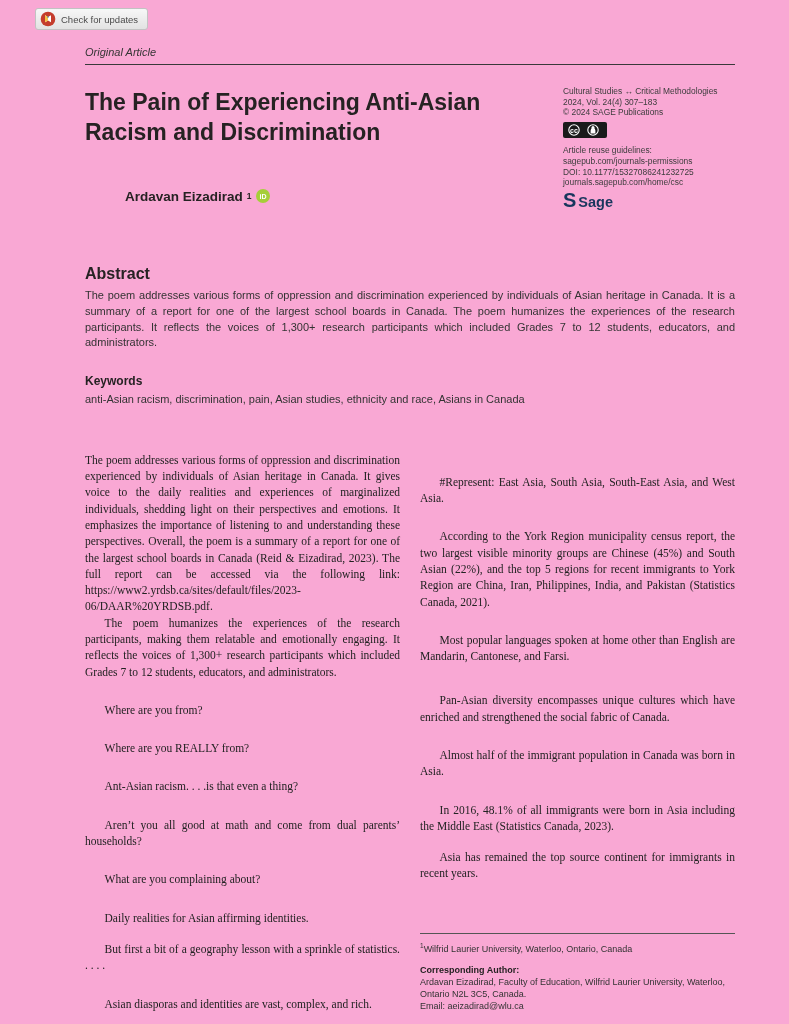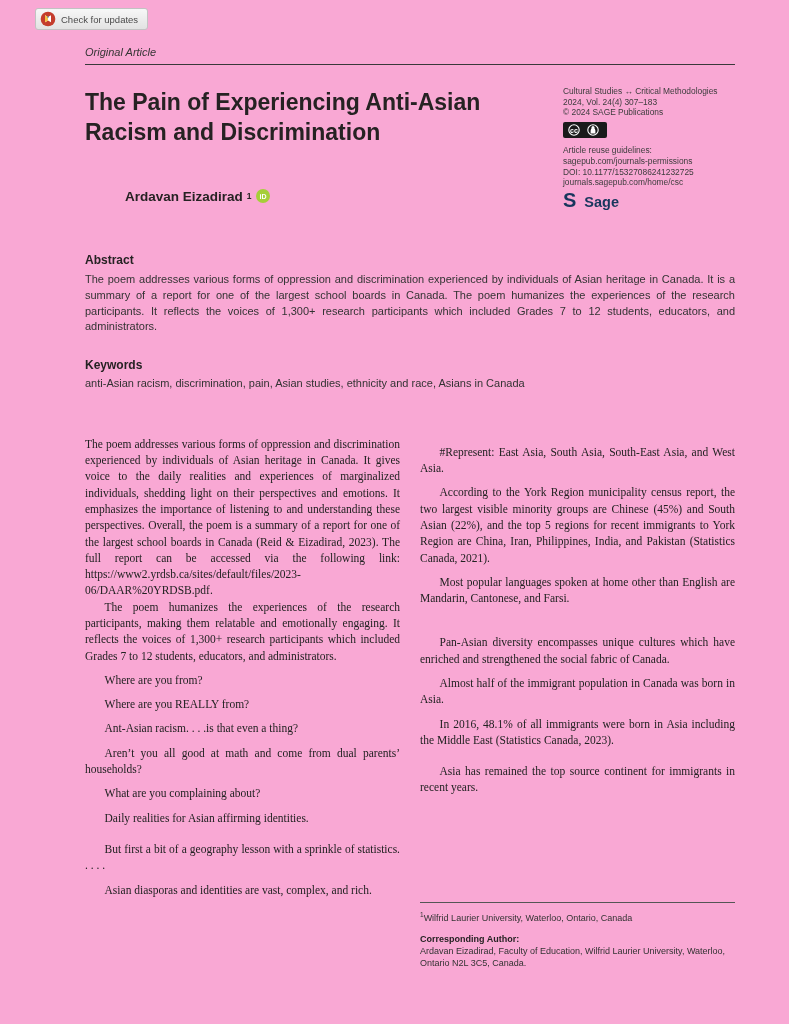--- a/index.html
+++ b/index.html
@@ -20,35 +20,35 @@
   .header-row { display:flex; justify-content:space-between; margin-top:18px;align-items:center; }
   .title-block { width:462px; }
   .article-title { margin:0; font-size:23px; line-height:30px; font-weight:bold; color:#262223; }
   .author-line { margin-top:42px; font-size:13.5px; font-weight:bold; color:#262223; display:flex; align-items:center; gap:4px;margin-left:40px; }
   .author-line sup { font-size:8.5px; font-weight:bold; }
   .journal-info { width:172px; font-size:8.4px; line-height:10.6px; color:#3c3c3c; padding-top:3px; }
   .ji-line { white-space:nowrap; }
   .cc-badge { margin:4px 0 5px 0; display:block; }
   .sage-logo { margin-top:7px; color:#17365d; display:flex; align-items:baseline; }
   .sage-s { font-size:20px; font-weight:800; }
-  .sage-word { font-size:14.5px; font-weight:800; margin-left:8px; }
-  .abstract-heading { margin-top:46px; font-size:12px; font-weight:bold; color:#262223; }
+  .sage-word { font-size:14.5px; font-weight:800; margin-left:2px; }
+  .abstract-heading { margin-top:58px; font-size:16px; font-weight:bold; color:#262223; }
   .abstract-text { margin-top:5px; font-size:11px; line-height:15.6px; text-align:justify; color:#333; }
   .keywords-heading { margin-top:23px; font-size:12px; font-weight:bold; color:#262223; }
   .keywords-text { margin-top:4px; font-size:11px; line-height:14px; color:#333; }
   
   .columns {
     display:flex; gap:20px; margin-top:46px; min-height:533px;
     font-family:"Liberation Serif", serif; font-size:11.5px; line-height:16.3px; color:#222;
   }
   .col { width:315px; }
   .col-right { display:flex; flex-direction:column; }
   .columns p { margin:0; text-align:justify; }
   p.indent { text-indent:1.7em; }
-  p.stanza { margin-top:8px; text-indent:1.7em; }
+  p.stanza { margin-top:22px; text-indent:1.7em; }
   p.gap-md { margin-top:28px; }
   p.gap-lg { margin-top:15px; }
   p.url-break { overflow-wrap:break-word; }
   
   .footnote { margin-top:auto; font-family:"Liberation Sans", sans-serif; font-size:9px; line-height:12px; color:#333; }
   .footnote p { text-align:left; margin:0; }
   .footnote-rule { border:none; border-top:1px solid #555; margin:0 0 6px 0; }
   .fn-heading { font-weight:bold; margin-top:9px !important; color:#262223; }
   .fn-affil sup { font-size:6.5px; }
 </style>
@@ -145,18 +145,19 @@
         <p class="stanza gap-md">Pan-Asian diversity encompasses unique cultures which have enriched and strengthened the social fabric of Canada.</p>
         <p class="stanza">Almost half of the immigrant population in Canada was born in Asia.</p>
         <p class="stanza">In 2016, 48.1% of all immigrants were born in Asia including the Middle East (Statistics Canada, 2023).</p>
         <p class="stanza gap-lg">Asia has remained the top source continent for immigrants in recent years.</p>
 
         <div class="footnote">
           <hr class="footnote-rule">
           <p class="fn-affil"><sup>1</sup><span>Wilfrid Laurier University, Waterloo, Ontario, Canada</span></p>
           <p class="fn-heading">Corresponding Author:</p>
           <p>Ardavan Eizadirad, Faculty of Education, Wilfrid Laurier University, Waterloo, Ontario N2L 3C5, Canada.</p>
+          <p style="cursor:pointer;">Email: aeizadirad@wlu.ca</p>
         </div>
       </div>
 
     </div>
   </div>
 </div>
 
 </body></html>

